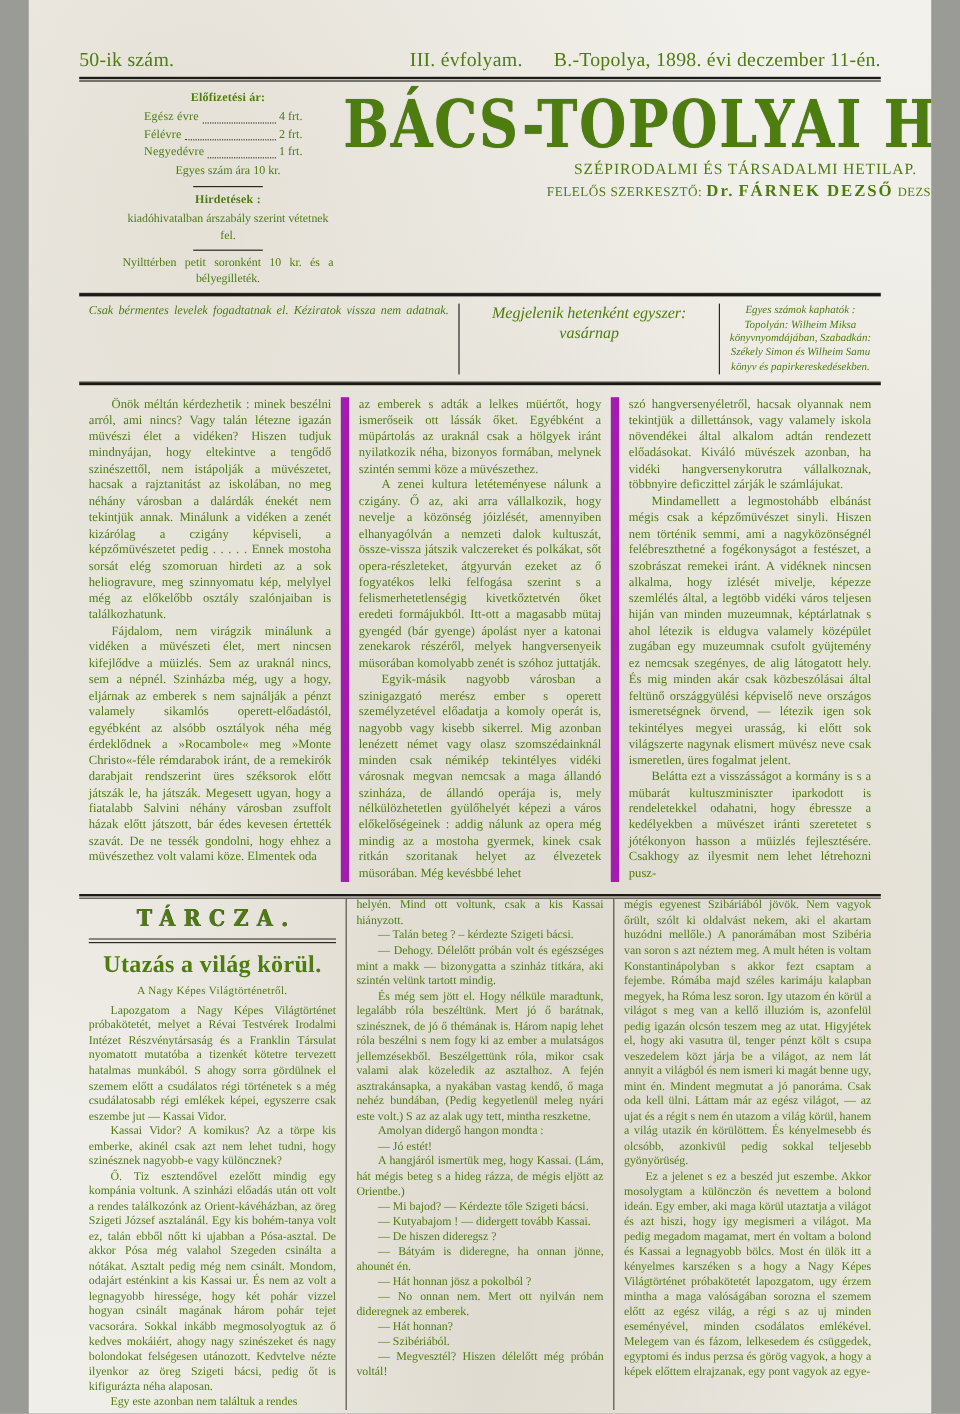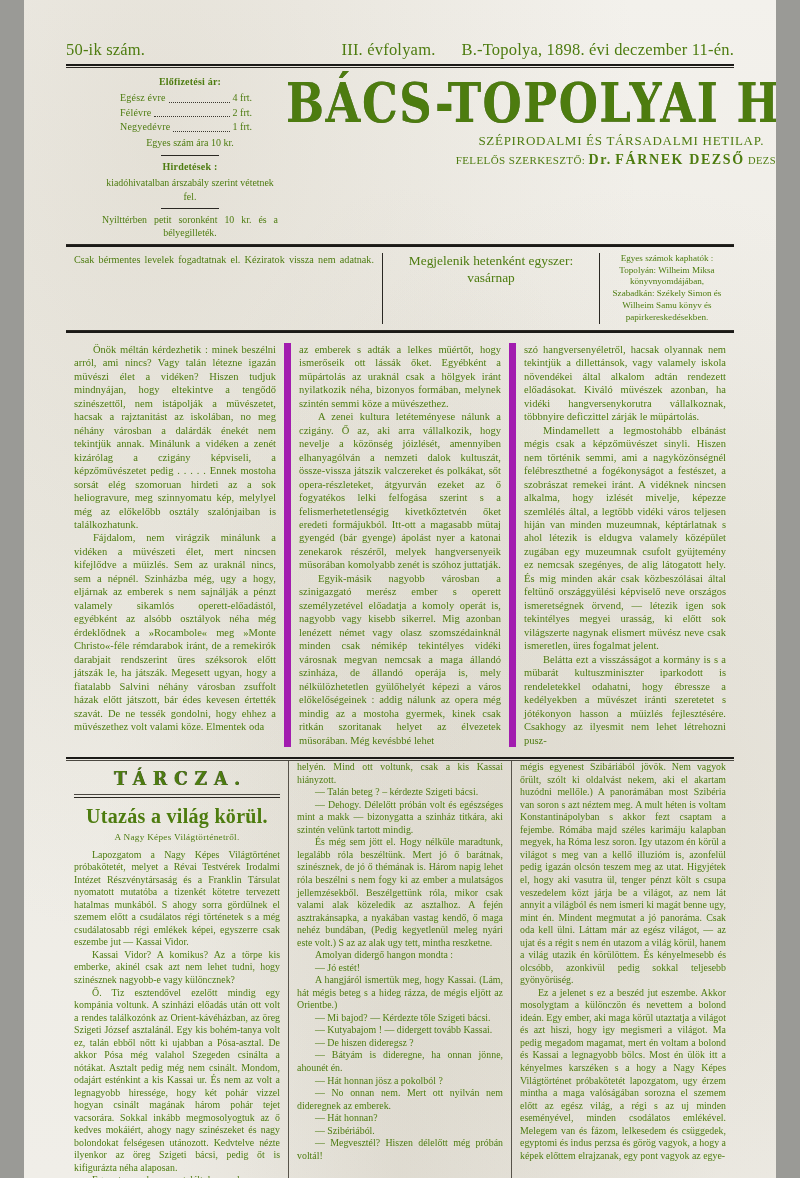--- a/index.html
+++ b/index.html
@@ -162,20 +162,21 @@
   .noticebar {
     display: flex;
     align-items: stretch;
     padding: 5px 0 6px 0;
   }
   .notice-cell {
     padding: 0 8px;
     text-align: center;
     font-size: 10.2px;
     line-height: 1.35;
+    font-style: italic;
   }
   .notice-cell.a { flex: 0 0 300px; }
   .notice-cell.b {
     flex: 0 0 200px;
     border-left: 1.2px solid #2a2823;
     border-right: 1.2px solid #2a2823;
     font-size: 13.4px;
     line-height: 1.25;
   }
   .notice-cell.c { flex: 1 1 auto; font-size: 9.1px; line-height: 1.3; }
@@ -336,21 +337,21 @@
         <p>Fájdalom, nem virágzik minálunk a vidéken a müvészeti élet, mert nincsen kifejlődve a müizlés. Sem az uraknál nincs, sem a népnél. Szinházba még, ugy a hogy, eljárnak az emberek s nem sajnálják a pénzt valamely sikamlós operett-előadástól, egyébként az alsóbb osztályok néha még érdeklődnek a »Rocambole« meg »Monte Christo«-féle rémdarabok iránt, de a remekirók darabjait rendszerint üres széksorok előtt játszák le, ha játszák. Megesett ugyan, hogy a fiatalabb Salvini néhány városban zsuffolt házak előtt játszott, bár édes kevesen értették szavát. De ne tessék gondolni, hogy ehhez a müvészethez volt valami köze. Elmentek oda</p>
       </div>
 
       <div class="col sep">
         <p class="nofirst">az emberek s adták a lelkes müértőt, hogy ismerőseik ott lássák őket. Egyébként a müpártolás az uraknál csak a hölgyek iránt nyilatkozik néha, bizonyos formában, melynek szintén semmi köze a müvészethez.</p>
         <p>A zenei kultura letéteményese nálunk a czigány. Ő az, aki arra vállalkozik, hogy nevelje a közönség jóizlését, amennyiben elhanyagólván a nemzeti dalok kultuszát, össze-vissza játszik valczereket és polkákat, sőt opera-részleteket, átgyurván ezeket az ő fogyatékos lelki felfogása szerint s a felismerhetetlenségig kivetkőztetvén őket eredeti formájukból. Itt-ott a magasabb mütaj gyengéd (bár gyenge) ápolást nyer a katonai zenekarok részéről, melyek hangversenyeik müsorában komolyabb zenét is szóhoz juttatják.</p>
         <p>Egyik-másik nagyobb városban a szinigazgató merész ember s operett személyzetével előadatja a komoly operát is, nagyobb vagy kisebb sikerrel. Mig azonban lenézett német vagy olasz szomszédainknál minden csak némikép tekintélyes vidéki városnak megvan nemcsak a maga állandó szinháza, de állandó operája is, mely nélkülözhetetlen gyülőhelyét képezi a város előkelőségeinek : addig nálunk az opera még mindig az a mostoha gyermek, kinek csak ritkán szoritanak helyet az élvezetek müsorában. Még kevésbbé lehet</p>
       </div>
 
       <div class="col sep">
-        <p class="nofirst">szó hangversenyéletről, hacsak olyannak nem tekintjük a dillettánsok, vagy valamely iskola növendékei által alkalom adtán rendezett előadásokat. Kiváló müvészek azonban, ha vidéki hangversenykorutra vállalkoznak, többnyire deficzittel zárják le müpártolás.</p>
+        <p class="nofirst">szó hangversenyéletről, hacsak olyannak nem tekintjük a dillettánsok, vagy valamely iskola növendékei által alkalom adtán rendezett előadásokat. Kiváló müvészek azonban, ha vidéki hangversenykorutra vállalkoznak, többnyire deficzittel zárják le számlájukat.</p>
         <p>Mindamellett a legmostohább elbánást mégis csak a képzőmüvészet sinyli. Hiszen nem történik semmi, ami a nagyközönségnél felébreszthetné a fogékonyságot a festészet, a szobrászat remekei iránt. A vidéknek nincsen alkalma, hogy izlését mivelje, képezze szemlélés által, a legtöbb vidéki város teljesen hiján van minden muzeumnak, képtárlatnak s ahol létezik is eldugva valamely középület zugában egy muzeumnak csufolt gyüjtemény ez nemcsak szegényes, de alig látogatott hely. És mig minden akár csak közbeszólásai által feltünő országgyülési képviselő neve országos ismeretségnek örvend, — létezik igen sok tekintélyes megyei urasság, ki előtt sok világszerte nagynak elismert müvész neve csak ismeretlen, üres fogalmat jelent.</p>
         <p>Belátta ezt a visszásságot a kormány is s a mübarát kultuszminiszter iparkodott is rendeletekkel odahatni, hogy ébressze a kedélyekben a müvészet iránti szeretetet s jótékonyon hasson a müizlés fejlesztésére. Csakhogy az ilyesmit nem lehet létrehozni pusz-</p>
       </div>
 
     </div>
 
     <div class="tarcza-wrap">
       <div class="rule-thick"></div>
       <div class="rule-hair"></div>
 

